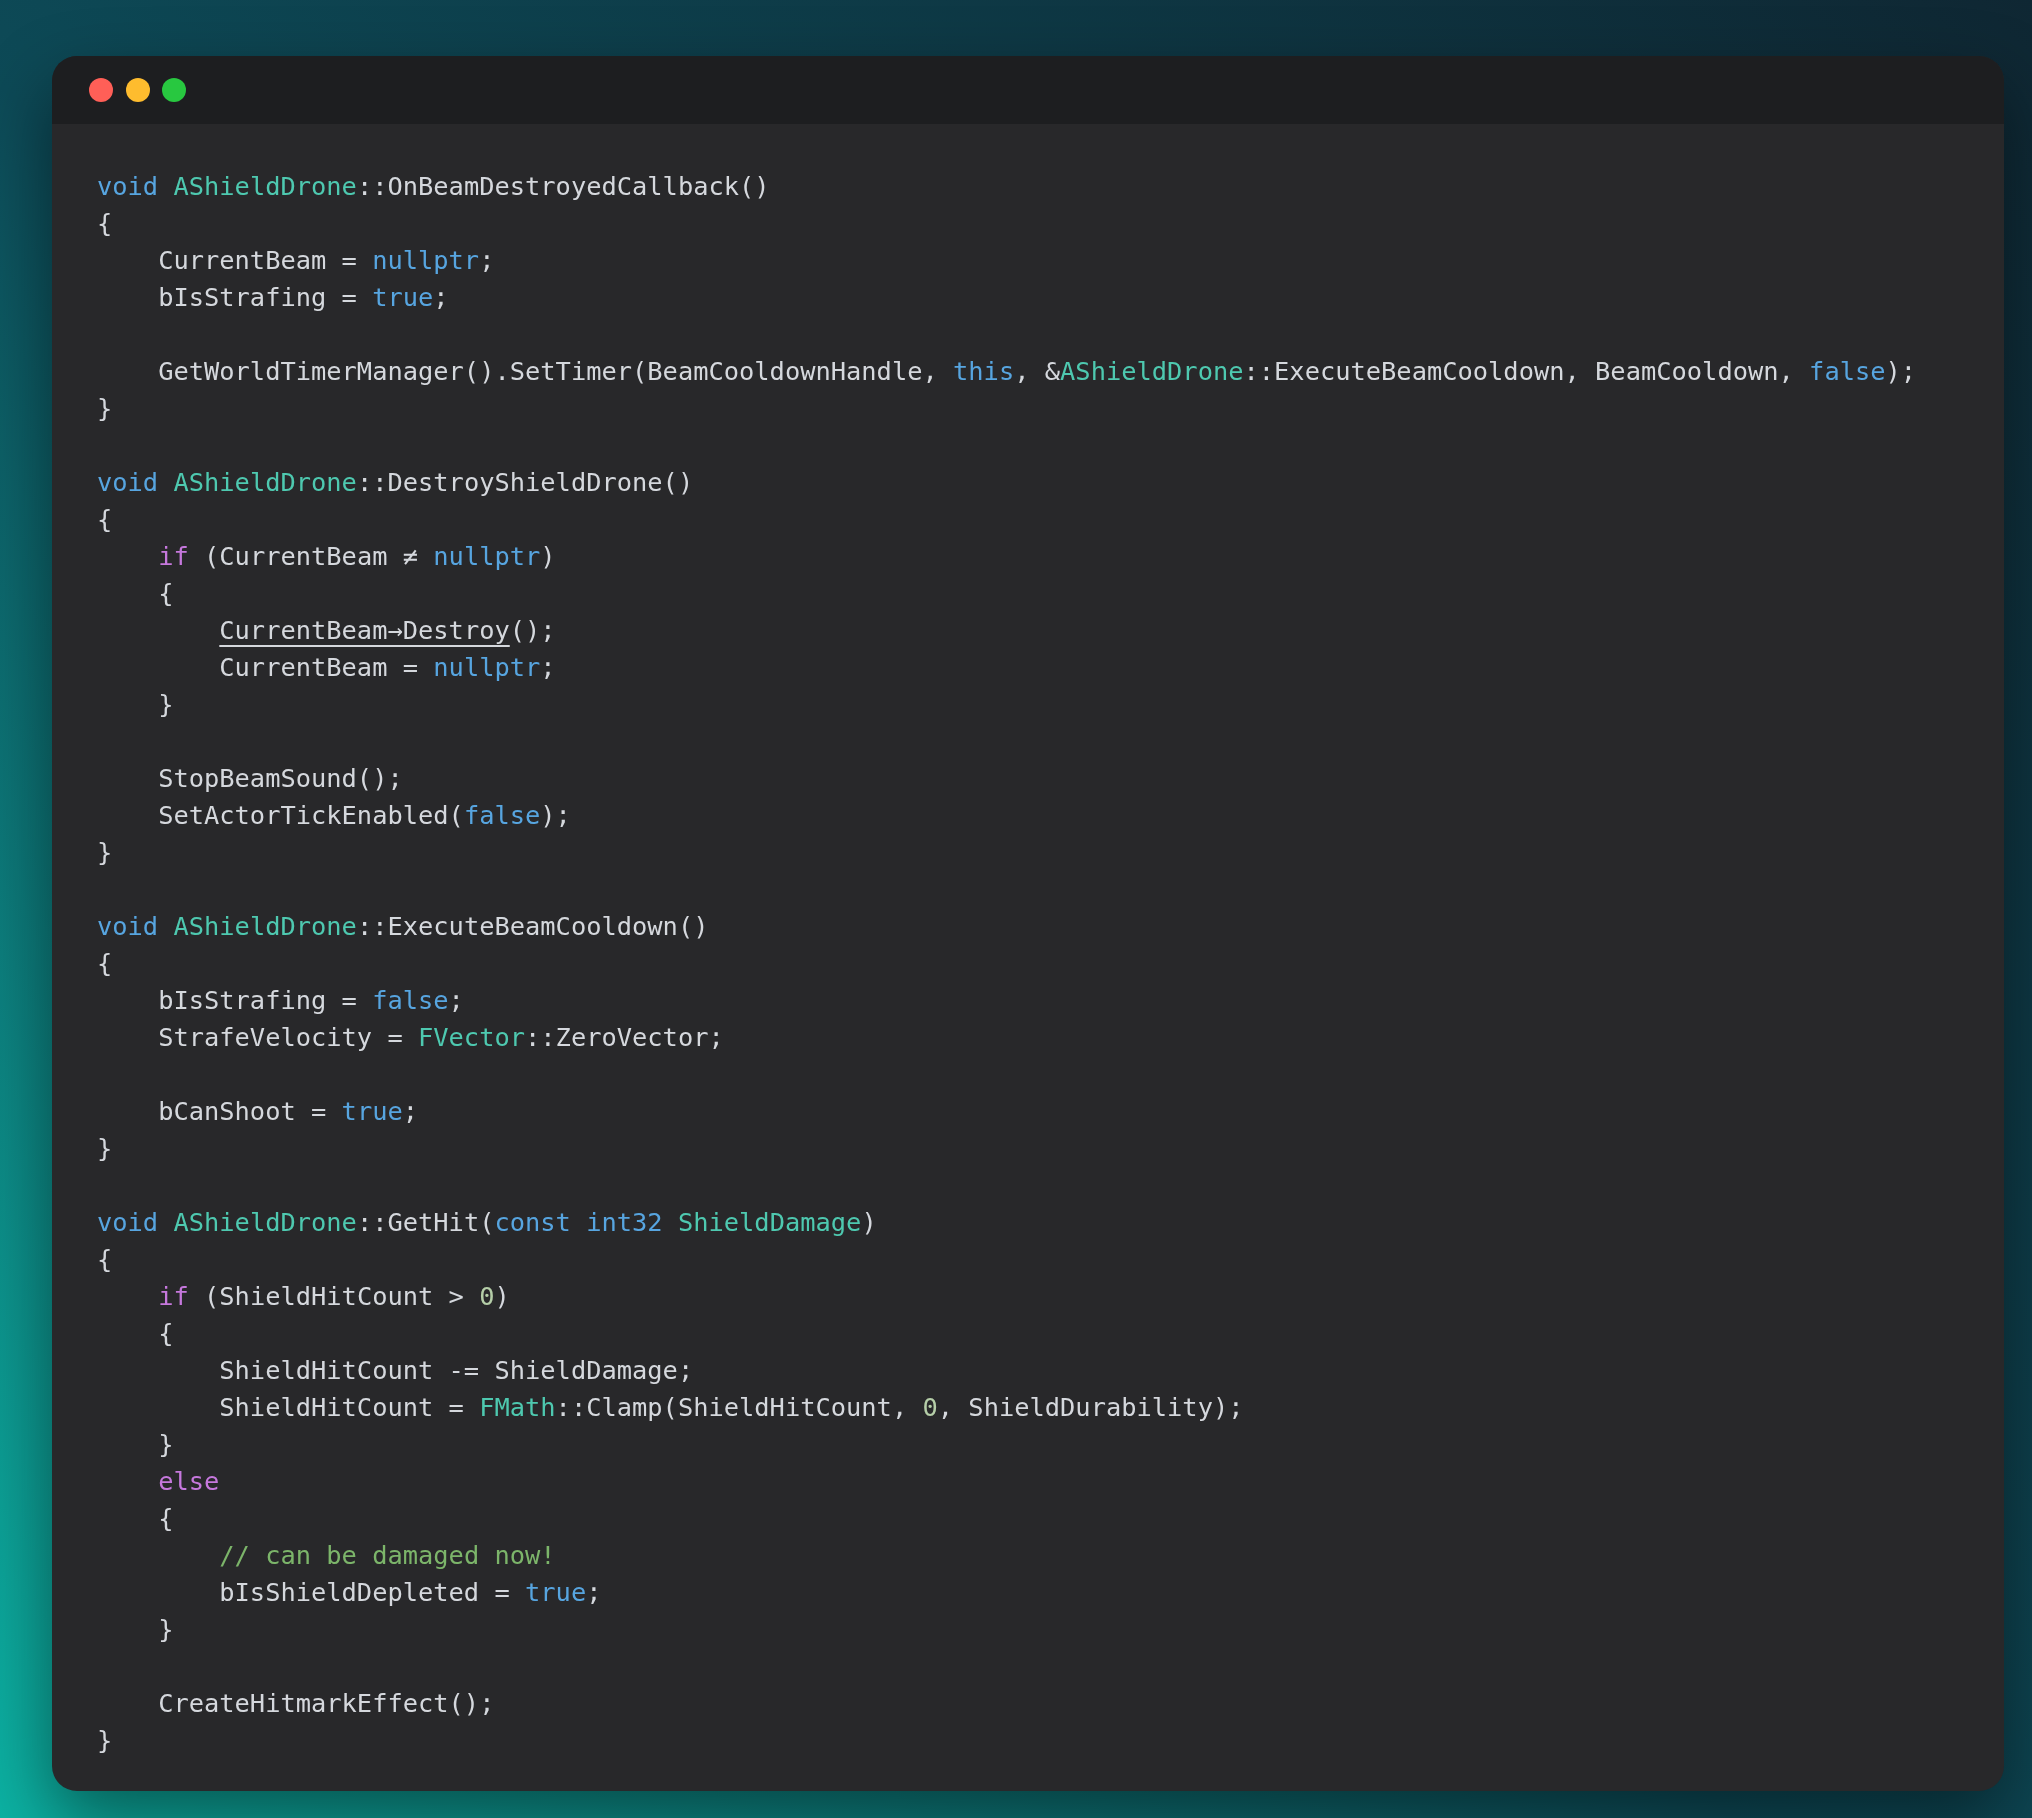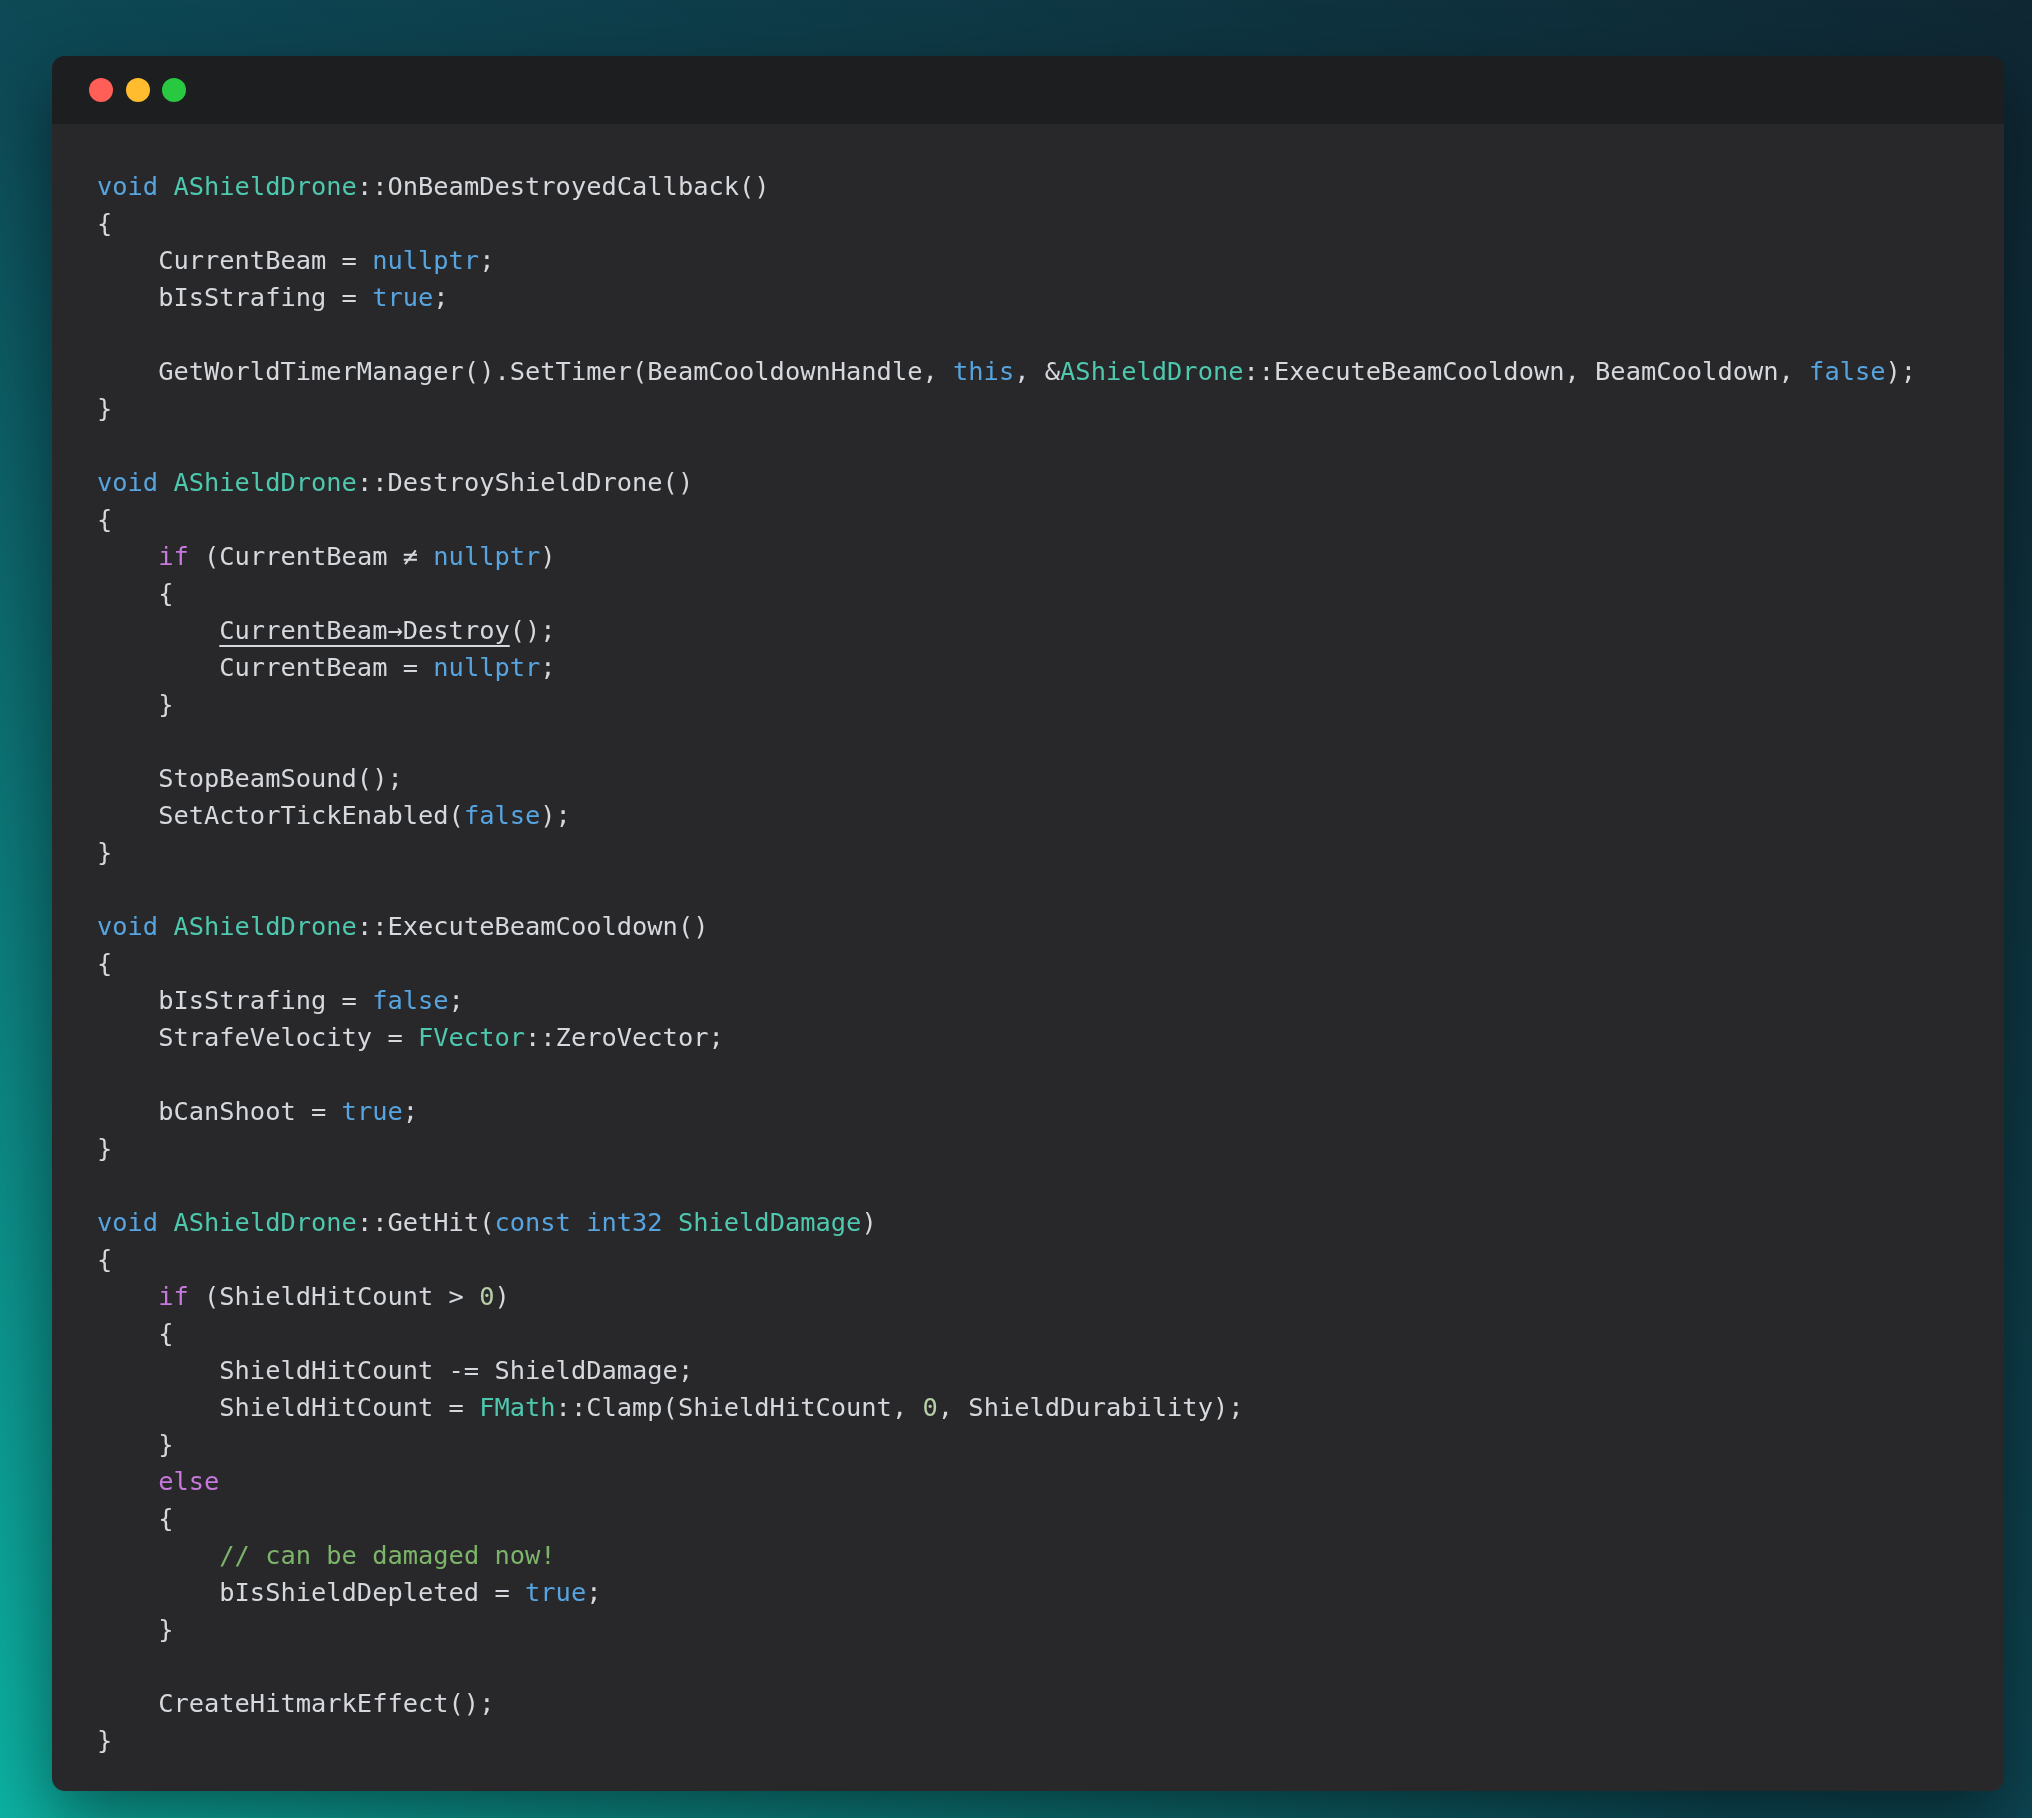--- a/index.html
+++ b/index.html
@@ -19,21 +19,21 @@
     position: relative;
   }
 
   .window {
     position: absolute;
     left: 52px;
     top: 56px;
     width: 1952px;
     height: 1735px;
     background: var(--window-bg);
-    border-radius: 13px;
+    border-radius: 25px;
     box-shadow: 0 29px 71px rgba(0,0,0,0.45);
     overflow: hidden;
     display: flex;
     flex-direction: column;
   }
 
   .titlebar {
     height: 68px;
     flex: 0 0 68px;
     background: var(--titlebar-bg);

